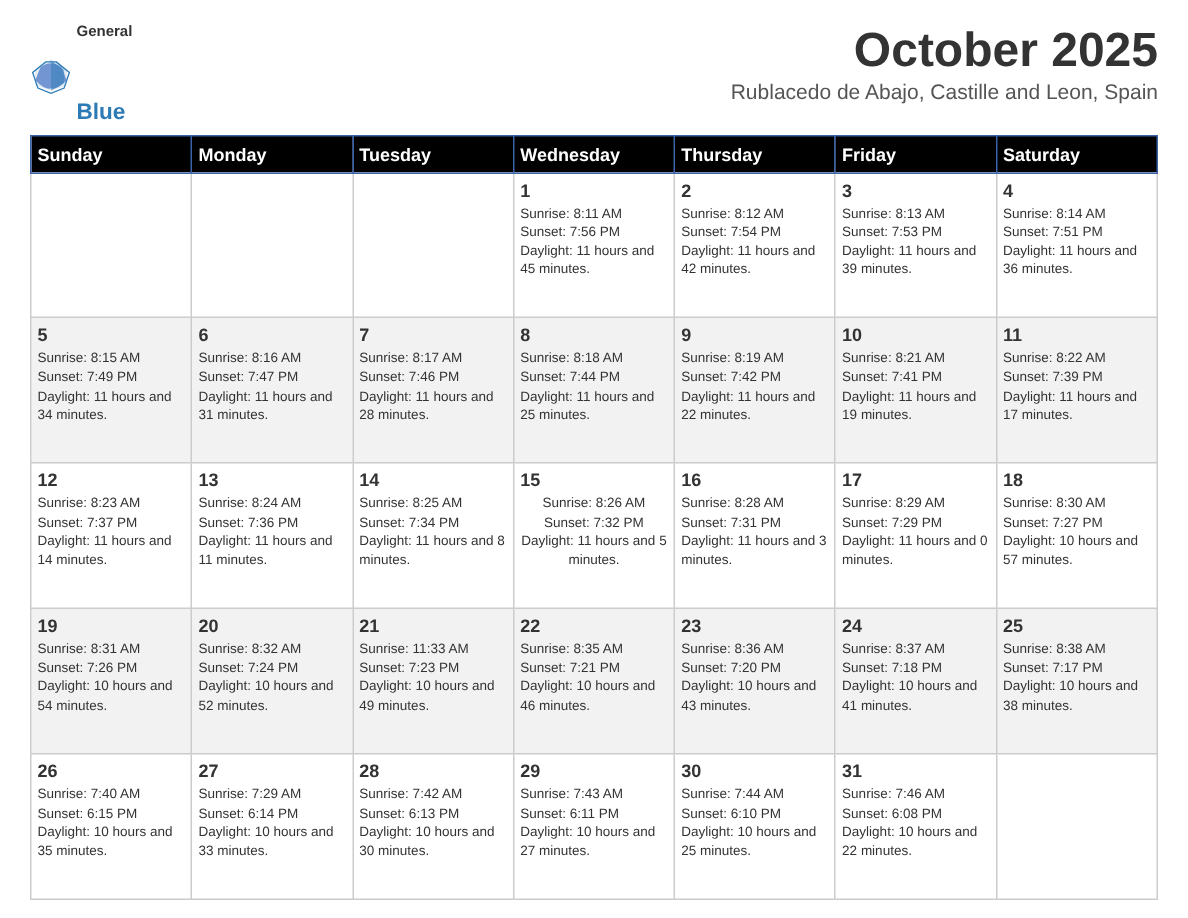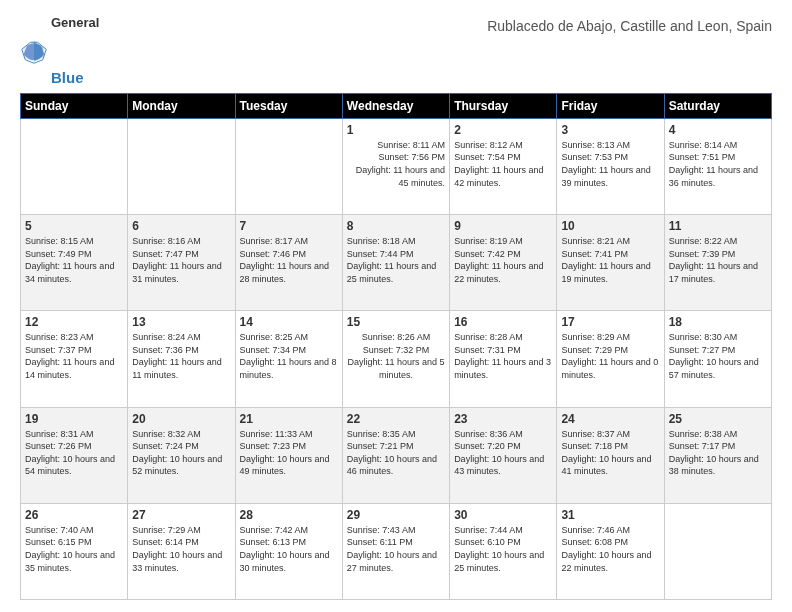--- a/index.html
+++ b/index.html
@@ -27,21 +27,21 @@
       display: flex;
       align-items: center;
       gap: 0px;
     }
     .logo-text {
       display: flex;
       flex-direction: column;
       line-height: 1.1;
     }
     .logo-general {
-      font-size: 13px;
+      font-size: 10px;
       font-weight: bold;
       color: #333;
     }
     .logo-blue {
       font-size: 15px;
       font-weight: bold;
       color: #2c7bb6;
       margin-top: 40px;
     }
     .logo-icon {
@@ -121,20 +121,21 @@
         <polygon points="20,6 30,14 26,26 16,30 6,26 2,14 12,6" fill="none" stroke="#2c7bb6" stroke-width="1"></polygon>
         <path d="M8 10 Q16 4 24 10 L28 20 Q20 28 16 26 Q12 28 4 20 Z" fill="#4472c4" opacity="0.7"></path>
         <path d="M16 5 L26 12 L26 22 L16 28" fill="#2c7bb6" opacity="0.5"></path>
       </svg>
       <div class="logo-text">
         <span class="logo-general">General</span>
         <span class="logo-blue">Blue</span>
       </div>
     </div>
     <div class="title-block">
+      <div class="month-title">October 2025</div>
       <div class="subtitle">Rublacedo de Abajo, Castille and Leon, Spain</div>
     </div>
   </div>
 
   <table class="calendar">
     <thead>
       <tr>
         <th>Sunday</th>
         <th>Monday</th>
         <th>Tuesday</th>
@@ -144,21 +145,21 @@
         <th>Saturday</th>
       </tr>
     </thead>
     <tbody id="calendar-body">
     <tr>
           <td class="empty-cell"></td>
           <td class="empty-cell"></td>
           <td class="empty-cell"></td>
           <td>
             <span class="day-num">1</span>
-            <div class="day-info" style="white-space: pre-line; text-align: right;">Sunrise: 8:11 AM
+            <div class="day-info" style="white-space: pre-line;">Sunrise: 8:11 AM
 Sunset: 7:56 PM
 Daylight: 11 hours and 45 minutes.</div>
           </td>
           <td>
             <span class="day-num">2</span>
             <div class="day-info" style="white-space: pre-line;">Sunrise: 8:12 AM
 Sunset: 7:54 PM
 Daylight: 11 hours and 42 minutes.</div>
           </td>
           <td>

